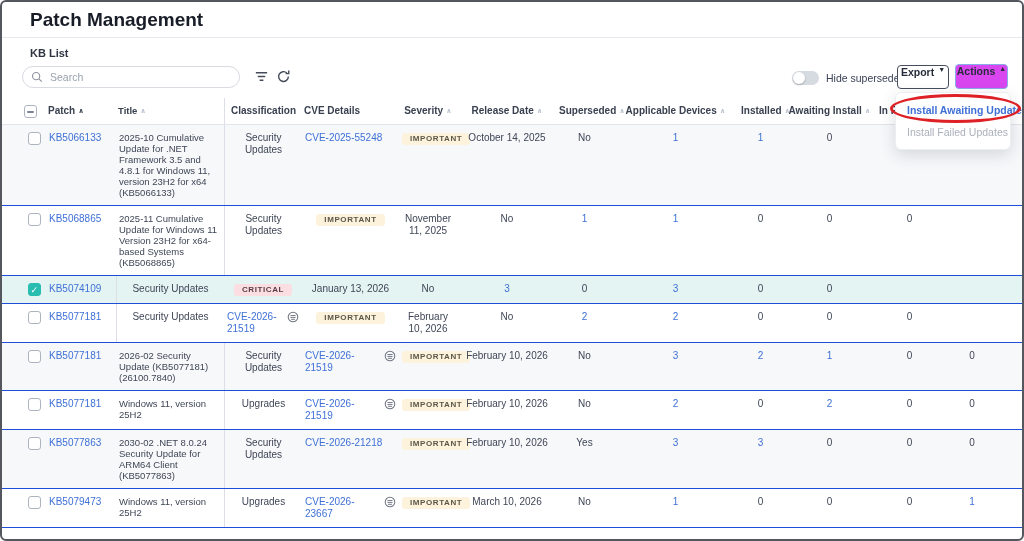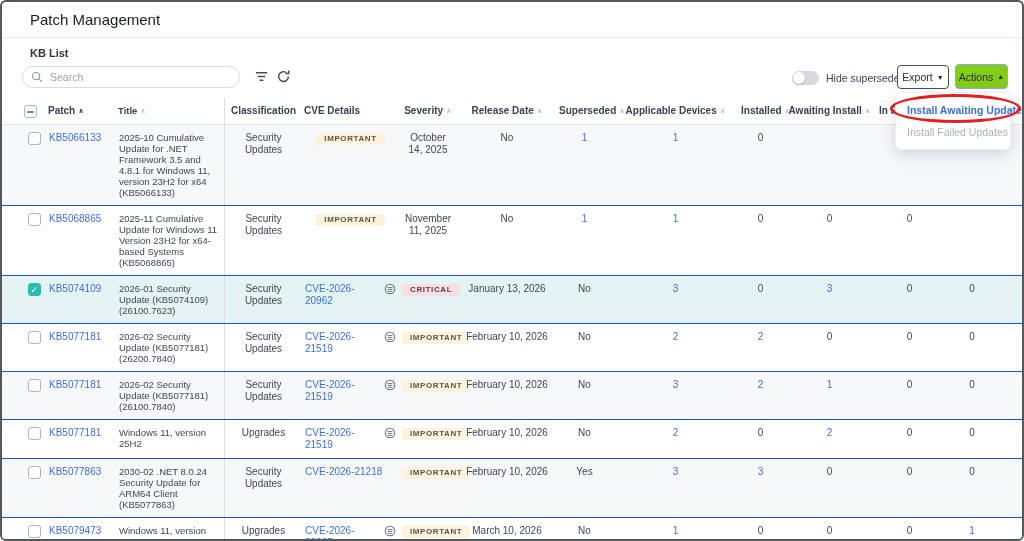--- a/index.html
+++ b/index.html
@@ -4,38 +4,38 @@
 <style>
   html,body{margin:0;padding:0;background:#fff;}
   *{box-sizing:border-box;}
   .page{
     position:relative;width:1024px;height:541px;background:#fff;
     border:2px solid #54575d;border-radius:6px;overflow:hidden;
     font-family:"Liberation Sans","DejaVu Sans",sans-serif;color:#3b4252;
   }
   
   .titlebar{height:36px;border-bottom:1px solid #e5e8ec;display:flex;align-items:center;padding-left:28px;}
-  .page-title{font-size:15px;font-weight:normal;color:#171c26;}
+  .page-title{font-size:19px;font-weight:bold;color:#171c26;}
   
   .toolbar{position:relative;height:60px;padding-left:8px;}
   .section-title{position:absolute;left:28px;top:9px;font-size:11px;font-weight:bold;color:#2d3340;}
   .searchbox{position:absolute;left:20px;top:28px;width:218px;height:22px;border:1px solid #d8dbe0;border-radius:12px;background:#fff;display:flex;align-items:center;padding:0 8px;}
   .searchbox input{border:none;outline:none;flex:1;font-size:10.5px;font-family:inherit;color:#3b4252;background:transparent;margin-left:5px;}
   .searchbox input::placeholder{color:#9aa1ad;}
   .icon-btn{position:absolute;top:31px;width:16px;height:16px;cursor:pointer;}
   .filter-btn{left:252px;}
   .refresh-btn{left:274px;}
   .toggle-wrap{position:absolute;left:790px;top:33px;display:flex;align-items:center;}
   .toggle{width:27px;height:14px;border-radius:7px;background:#d6dae1;position:relative;cursor:pointer;}
   .toggle .knob{position:absolute;left:1px;top:1px;width:12px;height:12px;border-radius:50%;background:#fff;box-shadow:0 1px 2px rgba(0,0,0,.25);}
   .toggle-label{margin-left:7px;font-size:10.5px;color:#3c4257;}
-  .btn{position:absolute;display:flex;align-items:center;justify-content:center;border-radius:4px;font-size:10.5px;font-weight:normal;color:#262c3a;cursor:pointer;background:#fff;}
+  .btn{position:absolute;display:flex;justify-content:center;border-radius:4px;font-size:10.5px;font-weight:bold;color:#262c3a;cursor:pointer;background:#fff;}
   .btn .caret{font-size:7px;margin-left:4px;}
   .export-btn{left:895px;top:27px;width:52px;height:24px;border:1.5px solid #454d5e;}
-  .actions-btn{left:953px;top:26px;width:53px;height:25px;border:1.5px solid #88abe9;background:#84cc16;}
+  .actions-btn{left:953px;top:26px;width:53px;height:25px;border:1.5px solid #88abe9;background:#d946ef;}
   
   .menu{position:absolute;left:893px;top:90px;width:116px;background:#fff;border:1px solid #eceef2;border-radius:6px;
         box-shadow:0 5px 16px rgba(40,46,60,.16);padding:6px 0;z-index:20;}
   .menu-item{padding:5px 11px;font-size:10.5px;white-space:nowrap;cursor:pointer;}
   .menu-item.primary{color:#3e70d6;font-weight:bold;}
   .menu-item.disabled{color:#abb0ba;cursor:default;}
   .annotation-oval{position:absolute;left:888px;top:92px;width:131px;height:29px;border:3px solid #de2126;border-radius:50%;z-index:30;pointer-events:none;}
   
   .grid-row{display:grid;grid-template-columns:24px 70px 108px 78px 97px 58px 100px 55px 127px 43px 95px 65px 60px;padding-left:20px;}
   .thead{border-bottom:1px solid #e2e5ea;background:#fff;}
@@ -129,20 +129,25 @@
         <div class="th c-await ac"><span>Awaiting Install</span><span class="caret-s caret-light">∧</span></div>
         <div class="th c-prog ac"><span>In Progress</span><span class="caret-s caret-light">∧</span></div>
         <div class="th c-fail ac"><span></span></div>
       </div>
     <div id="tbody">
         <div class="grid-row t-row odd">
           <div class="td c-check ac"><span class="cb"></span></div>
           <div class="td c-patch al"><span class="link">KB5066133</span></div>
           <div class="td c-title al">2025-10 Cumulative Update for .NET Framework 3.5 and 4.8.1 for Windows 11, version 23H2 for x64 (KB5066133)</div>
           <div class="td c-class ac">Security Updates</div>
+          <div class="td c-cve al">
+            <span class="cve-wrap">
+              <span class="link">CVE-2025-55248</span>
+            </span>
+          </div>
           <div class="td c-sev ac"><span class="sev sev-IMPORTANT">IMPORTANT</span></div>
           <div class="td c-date ac">October 14, 2025</div>
           <div class="td c-sup ac">No</div>
           <div class="td c-app ac"><span class="link">1</span></div>
           <div class="td c-inst ac"><span class="link">1</span></div>
           <div class="td c-await ac"><span>0</span></div>
           <div class="td c-prog ac"><span></span></div>
           <div class="td c-fail ac"><span></span></div>
         </div>
         <div class="grid-row t-row">
@@ -155,44 +160,33 @@
           <div class="td c-sup ac">No</div>
           <div class="td c-app ac"><span class="link">1</span></div>
           <div class="td c-inst ac"><span class="link">1</span></div>
           <div class="td c-await ac"><span>0</span></div>
           <div class="td c-prog ac"><span>0</span></div>
           <div class="td c-fail ac"><span>0</span></div>
         </div>
         <div class="grid-row t-row sel">
           <div class="td c-check ac"><span class="cb on"></span></div>
           <div class="td c-patch al"><span class="link">KB5074109</span></div>
-          <div class="td c-title al">2026-01 Security Update (KB5074109) (26100.7623)</div>
-          <div class="td c-class ac">Security Updates</div>
-          <div class="td c-cve al">
-            <span class="cve-wrap">
-              <span class="link">CVE-2026-20962</span>
-              <span class="gcve"><svg width="12" height="12" viewBox="0 0 14 14">
-                  <circle cx="7" cy="7" r="5.6" fill="none" stroke="#6f7683" stroke-width="1.2"></circle>
-                  <path d="M4 5.3h6M4 7.5h6M4.7 9.7h4.6" stroke="#6f7683" stroke-width="1.1" fill="none"></path>
-                </svg></span>
-            </span>
-          </div>
+          <div class="td c-class ac">Security Updates</div>
           <div class="td c-sev ac"><span class="sev sev-CRITICAL">CRITICAL</span></div>
           <div class="td c-date ac">January 13, 2026</div>
           <div class="td c-sup ac">No</div>
           <div class="td c-app ac"><span class="link">3</span></div>
           <div class="td c-inst ac"><span>0</span></div>
           <div class="td c-await ac"><span class="link">3</span></div>
           <div class="td c-prog ac"><span>0</span></div>
           <div class="td c-fail ac"><span>0</span></div>
         </div>
         <div class="grid-row t-row">
           <div class="td c-check ac"><span class="cb"></span></div>
           <div class="td c-patch al"><span class="link">KB5077181</span></div>
-          <div class="td c-title al">2026-02 Security Update (KB5077181) (26200.7840)</div>
           <div class="td c-class ac">Security Updates</div>
           <div class="td c-cve al">
             <span class="cve-wrap">
               <span class="link">CVE-2026-21519</span>
               <span class="gcve"><svg width="12" height="12" viewBox="0 0 14 14">
                   <circle cx="7" cy="7" r="5.6" fill="none" stroke="#6f7683" stroke-width="1.2"></circle>
                   <path d="M4 5.3h6M4 7.5h6M4.7 9.7h4.6" stroke="#6f7683" stroke-width="1.1" fill="none"></path>
                 </svg></span>
             </span>
           </div>

